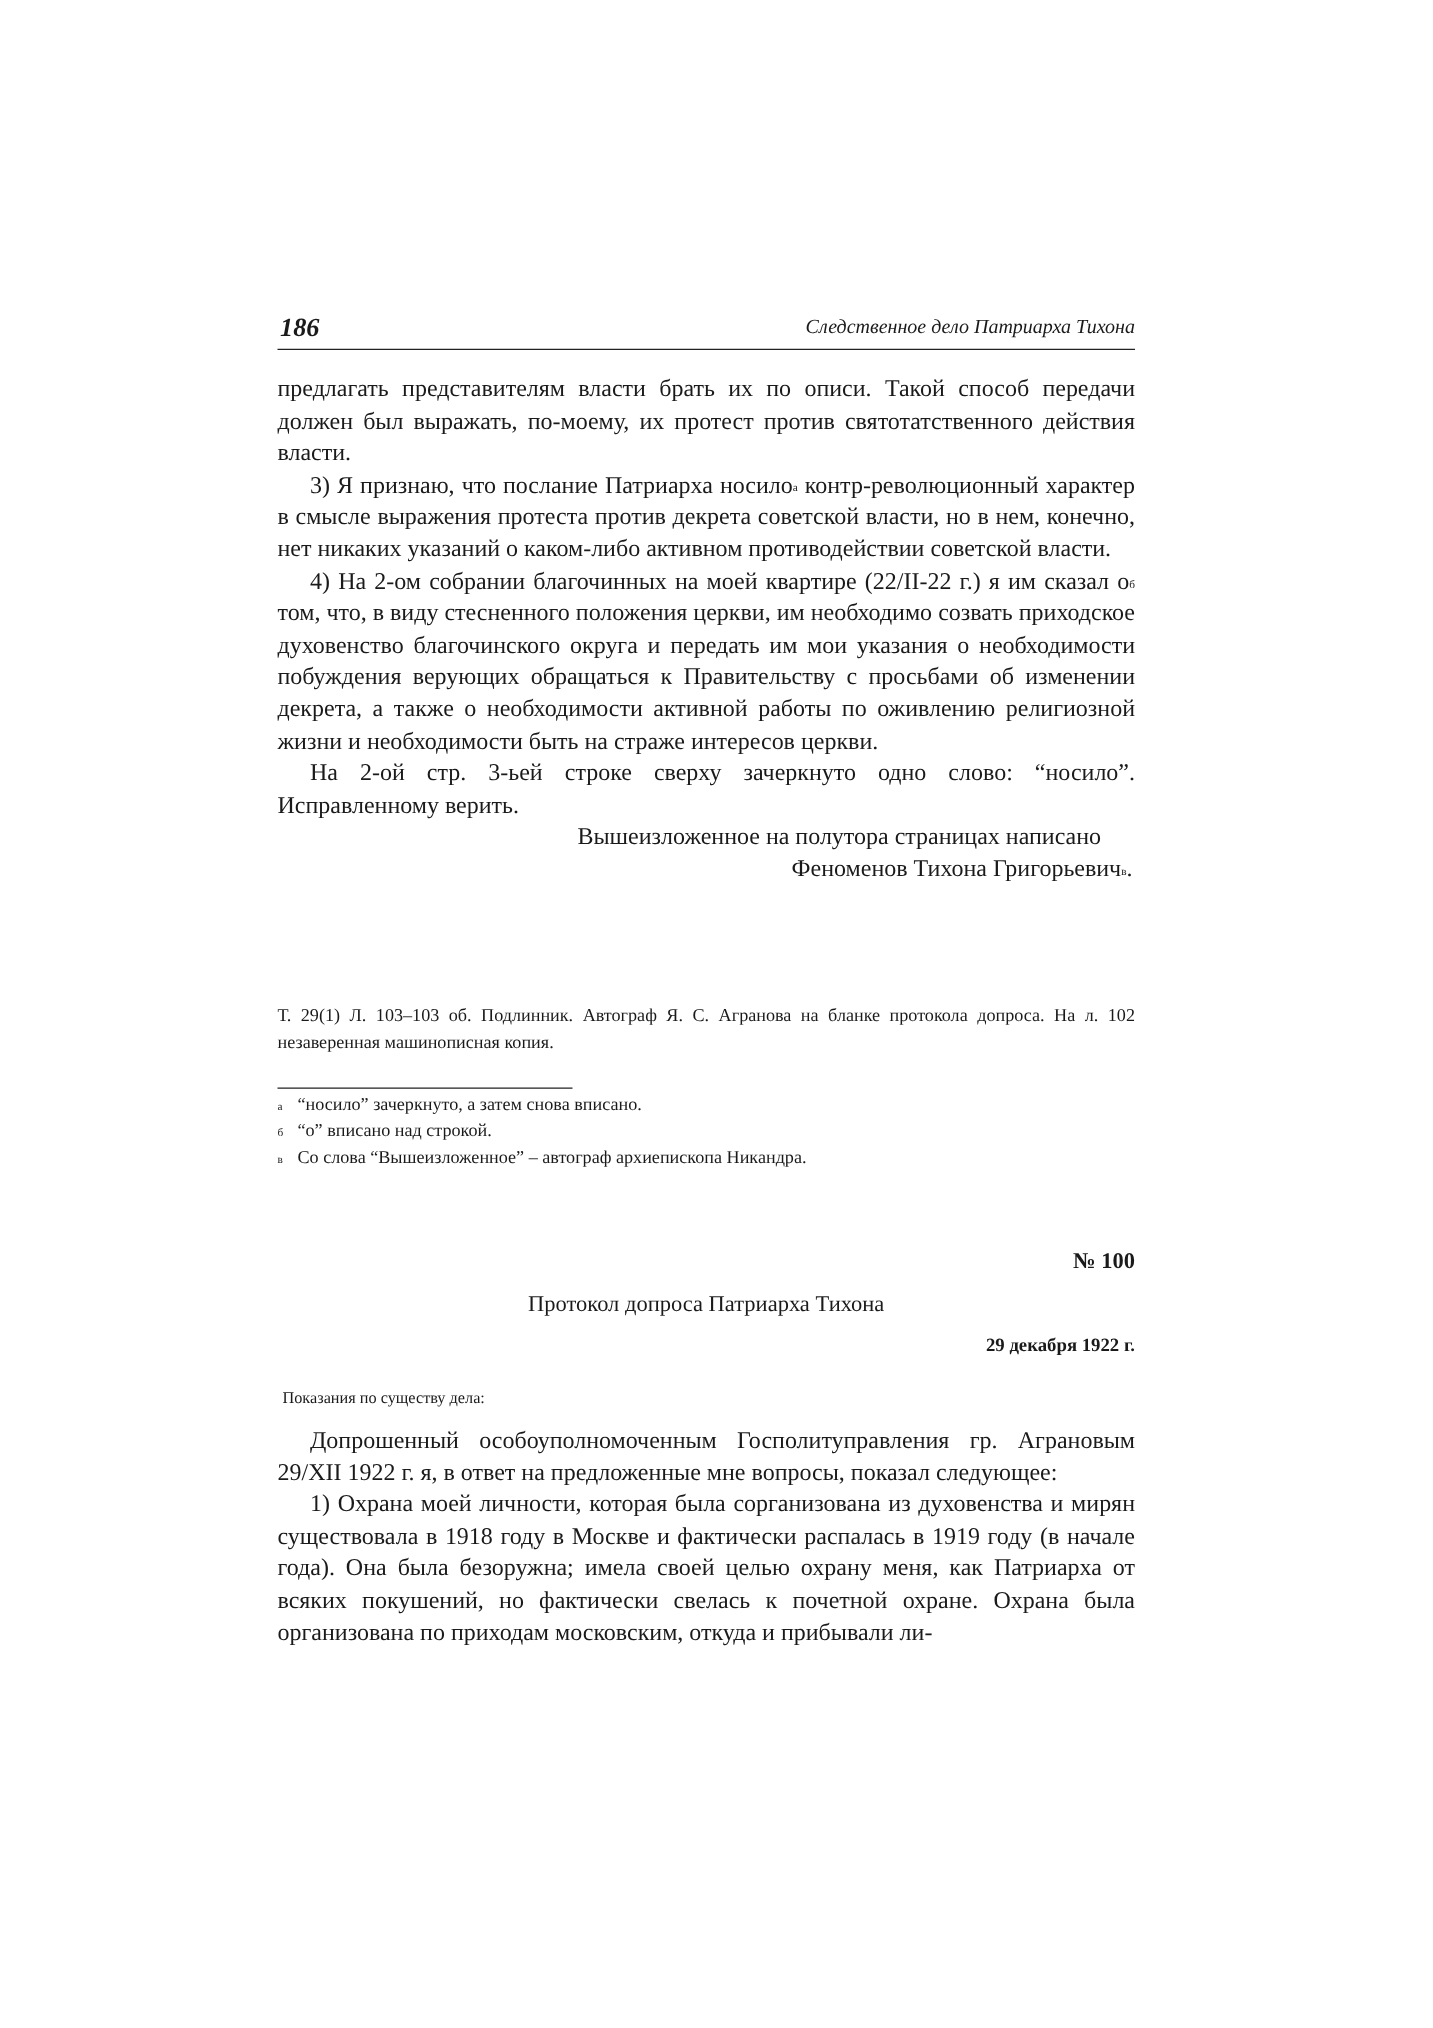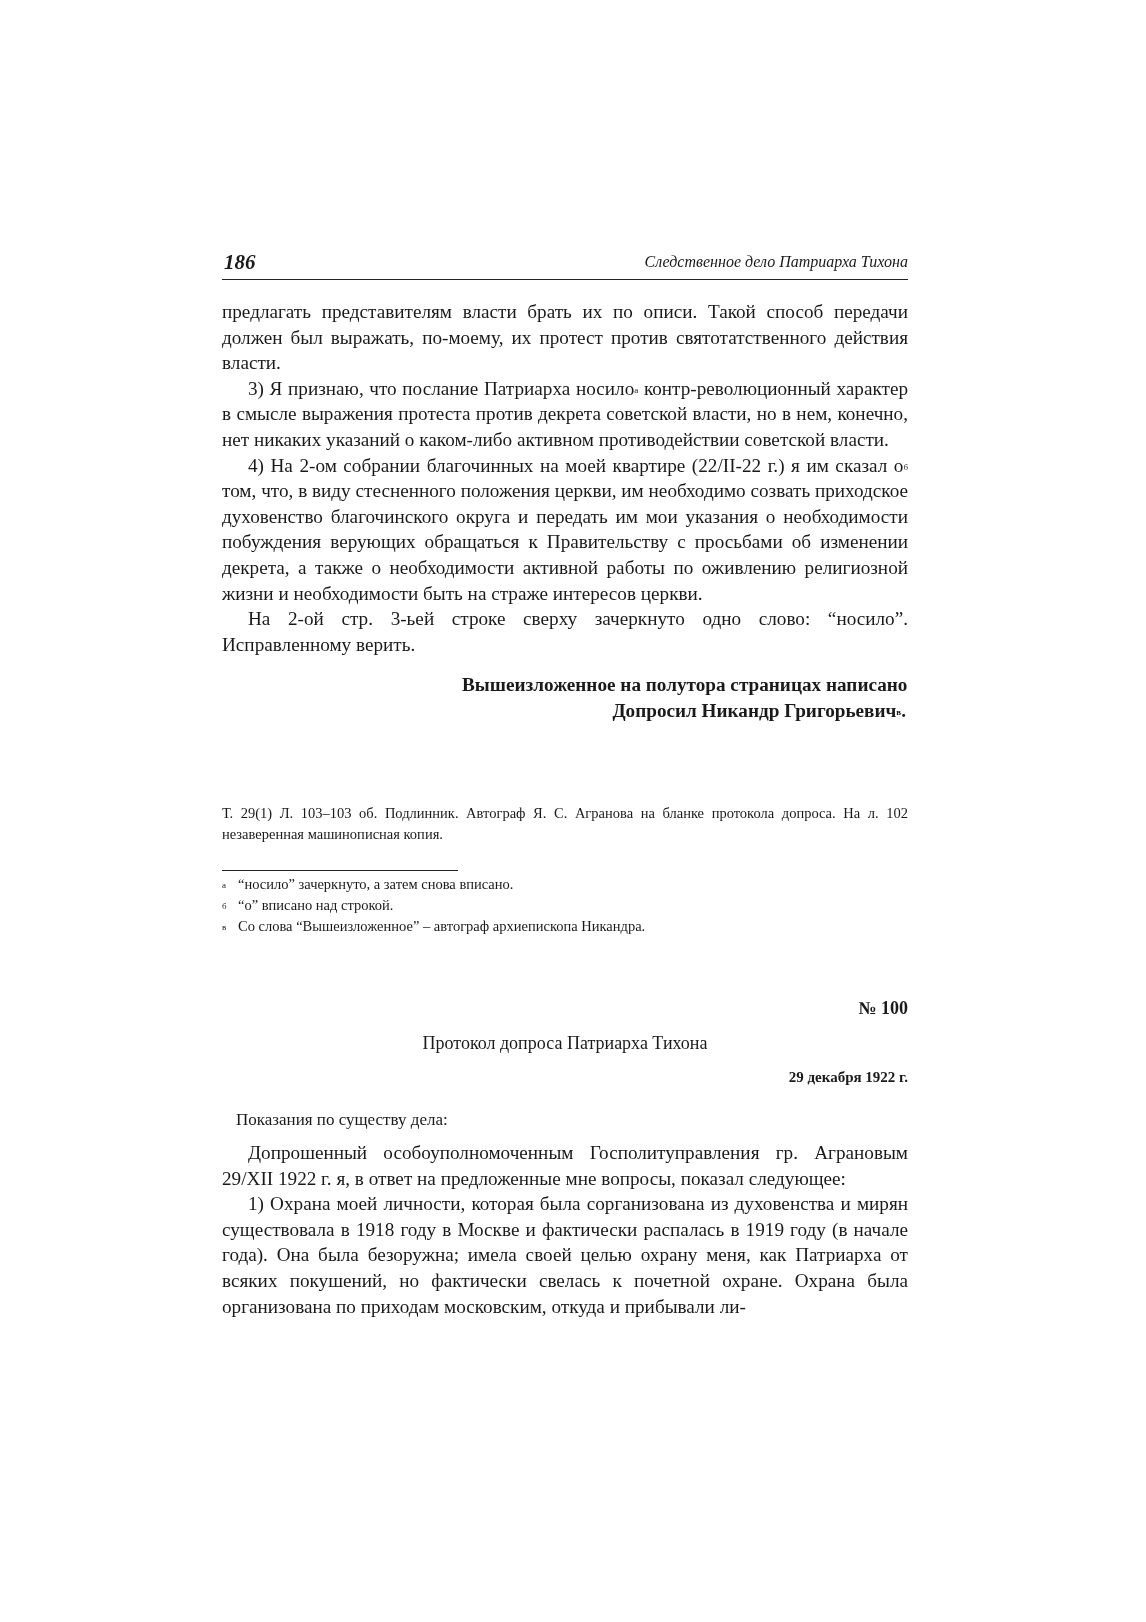--- a/index.html
+++ b/index.html
@@ -19,43 +19,43 @@
   .sig-line2 { padding-left:240px; }
   .right { text-align:right; padding-right:2px; }
   .source-note { position:absolute; left:0; width:686px; font-size:14.5px; line-height:21px; text-align:justify; }
   .fn-rule { position:absolute; left:0; width:236px; border-top:1.2px solid #222; }
   .footnotes { position:absolute; left:0; width:686px; font-size:14.5px; line-height:21px; }
   .fn { display:flex; }
   .fn-mark { width:16px; font-size:9px; position:relative; top:1px; }
   .doc-num { position:absolute; left:0; width:686px; text-align:right; font-weight:bold; font-size:18px; }
   .doc-title { position:absolute; left:0; width:686px; text-align:center; font-weight:normal; font-size:18px; }
   .doc-date { position:absolute; left:0; width:686px; text-align:right; font-weight:bold; font-size:15px; }
-  .testimony-label { position:absolute; left:14px; font-size:17px; }
+  .testimony-label { position:absolute; left:4px; font-size:13px; }
 </style>
 </head>
 <body>
 
 <div class="page">
 
   <div class="running-head">
     <span class="page-num">186</span>
     <span class="run-title">Следственное дело Патриарха Тихона</span>
   </div>
   <div class="head-rule"></div>
 
   <div class="body-text" style="top:299px;">
     <p>предлагать представителям власти брать их по описи. Такой способ передачи должен был выражать, по-моему, их протест против святотатственного действия власти.</p>
     <p class="ind"><span>3) Я признаю, что послание Патриарха носило</span><span class="sup">а</span><span> контр-революционный характер в смысле выражения протеста против декрета советской власти, но в нем, конечно, нет никаких указаний о каком-либо активном противодействии советской власти.</span></p>
     <p class="ind"><span>4) На 2-ом собрании благочинных на моей квартире (22/II-22 г.) я им сказал о</span><span class="sup">б</span><span> том, что, в виду стесненного положения церкви, им необходимо созвать приходское духовенство благочинского округа и передать им мои указания о необходимости побуждения верующих обращаться к Правительству с просьбами об изменении декрета, а также о необходимости активной работы по оживлению религиозной жизни и необходимости быть на страже интересов церкви.</span></p>
     <p class="ind">На 2-ой стр. 3-ьей строке сверху зачеркнуто одно слово: “носило”. Исправленному верить.</p>
   </div>
 
-  <div class="sig-block" style="top:672px;font-weight:bold;">
+  <div class="sig-block" style="top:657px;">
     <div class="sig-line1">Вышеизложенное на полутора страницах написано</div>
-    <div class="right"><span>Допросил Никандр Григорьевич</span><span class="sup">в</span><span>.</span></div>
+    <div class="right"><span>Феноменов Тихона Григорьевич</span><span class="sup">в</span><span>.</span></div>
   </div>
 
   <div class="source-note" style="top:803px;">Т. 29(1) Л. 103–103 об. Подлинник. Автограф Я. С. Агранова на бланке протокола допроса. На л. 102 незаверенная машинописная копия.</div>
 
   <div class="fn-rule" style="top:870px;"></div>
 
   <div class="footnotes" style="top:874px;">
     <div class="fn">
         <span class="fn-mark">а</span>
         <span>“носило” зачеркнуто, а затем снова вписано.</span>

